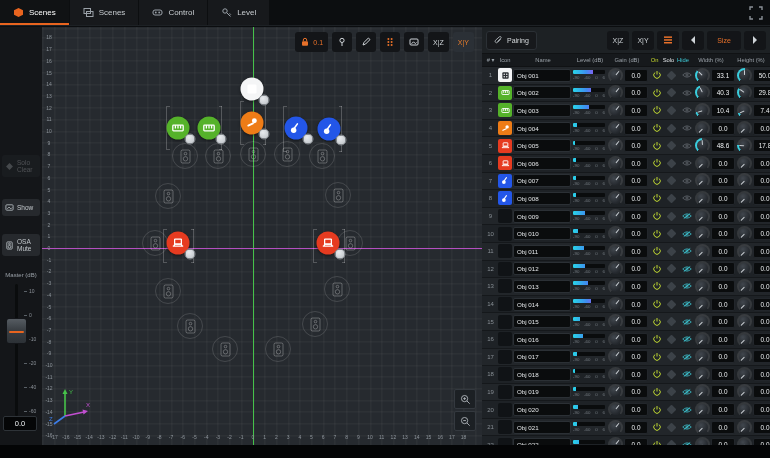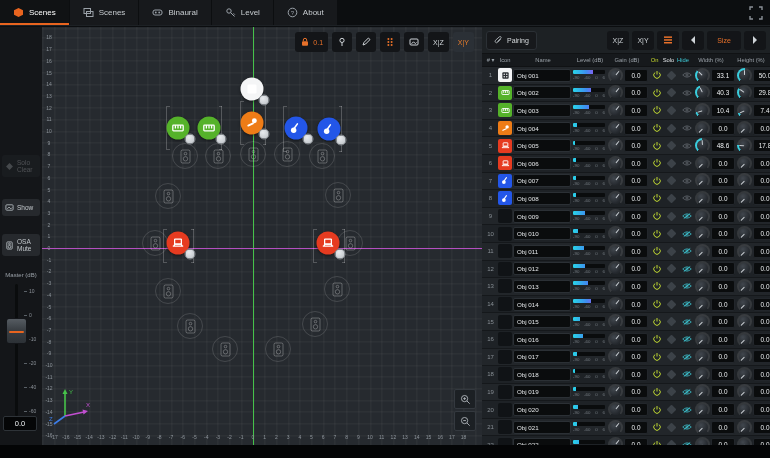--- a/index.html
+++ b/index.html
@@ -131,39 +131,30 @@
         <span>Scenes</span>
       </div>
       <div class="tab">
         <span class="ticon">
           <svg viewBox="0 0 11 11" fill="none" stroke="currentColor">
             <rect x="1" y="3" width="9" height="5" rx="2"></rect>
             <circle cx="3.8" cy="5.5" r=".9" fill="currentColor" stroke="none"></circle>
             <circle cx="7.2" cy="5.5" r=".9" fill="currentColor" stroke="none"></circle>
           </svg>
         </span>
-        <span>Binaural</span>
+        <span>Control</span>
       </div>
       <div class="tab">
         <span class="ticon">
           <svg viewBox="0 0 11 11" fill="none" stroke="currentColor">
             <circle cx="4" cy="4" r="2.2"></circle>
             <path d="M5.6 5.6L9.5 9.5M7.6 7.6l1.2-1.2M8.6 8.6l1.2-1.2"></path>
           </svg>
         </span>
         <span>Level</span>
-      </div>
-      <div class="tab">
-        <span class="ticon">
-          <svg viewBox="0 0 11 11" fill="none" stroke="currentColor">
-            <circle cx="5.5" cy="5.5" r="4.3"></circle>
-            <text x="3.8" y="7.6" fill="currentColor" stroke="none" font-size="6">?</text>
-          </svg>
-        </span>
-        <span>About</span>
       </div>
     </div>
   <div id="fullscreen-btn">
     <svg viewBox="0 0 16 16" fill="none" stroke="currentColor" stroke-width="1.4">
       <path d="M2 5V2h3M11 2h3v3M14 11v3h-3M5 14H2v-3"></path>
       </svg>
   </div>
 
   <div id="main">
 

